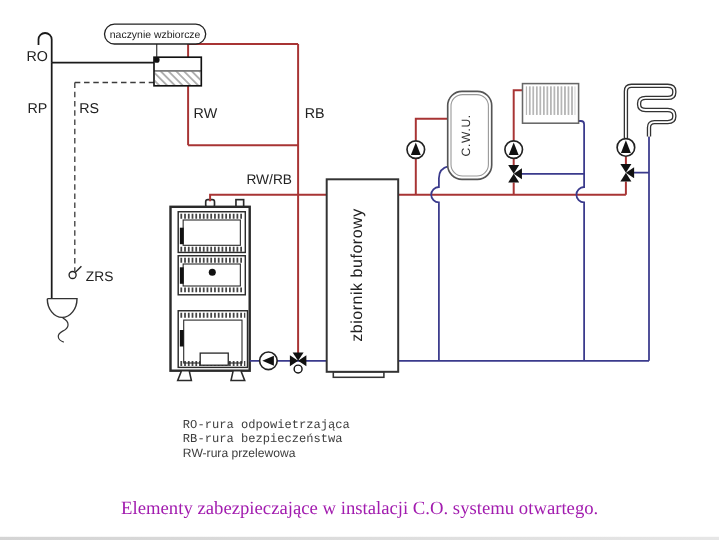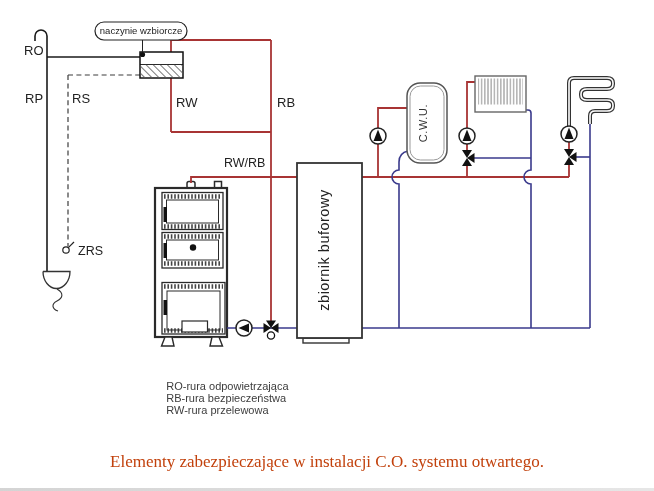--- a/index.html
+++ b/index.html
@@ -7,24 +7,24 @@
          font-family:"Liberation Sans", sans-serif;}
   #diagram-svg{position:absolute;left:0;top:0;}
   svg text{font-family:"Liberation Sans", sans-serif;}
   .pipe-label{font-size:13px;fill:#222;}
   .pipe-label-sm{font-size:12.5px;fill:#222;}
   .bubble-label{font-size:9.5px;fill:#222;}
   .tank-label{font-size:14.5px;fill:#222;letter-spacing:.5px;}
   .cwu-label{font-size:11px;fill:#333;letter-spacing:.6px;}
   .legend-row{position:absolute;white-space:pre;font-size:11px;color:#3d3d3d;}
   .legend-row span{display:inline-block;}
-  .legend-row .g1{margin-right:13px;}
-  .legend-row .g2{margin-right:6px;}
+  .legend-row .g1{margin-right:13px;font-family:Liberation Mono, monospace;}
+  .legend-row .g2{margin-right:6px;font-family:Liberation Mono, monospace;}
   #caption{position:absolute;left:0;right:0;top:452px;text-align:center;
-           font-family:"Liberation Serif", serif;font-size:17px;color:#c2410c;}
+           font-family:"Liberation Serif", serif;font-size:17px;color:#a21caf;}
   #bottom-artifact{position:absolute;left:0;top:488px;width:100%;height:3px;
            background:linear-gradient(to right,#bdbdbd,#d9d9d9);opacity:.65;}
 </style>
 </head>
 <body>
 
 <div id="stage">
 
 <svg id="diagram-svg" width="654" height="491" viewBox="0 0 654 491">
 

